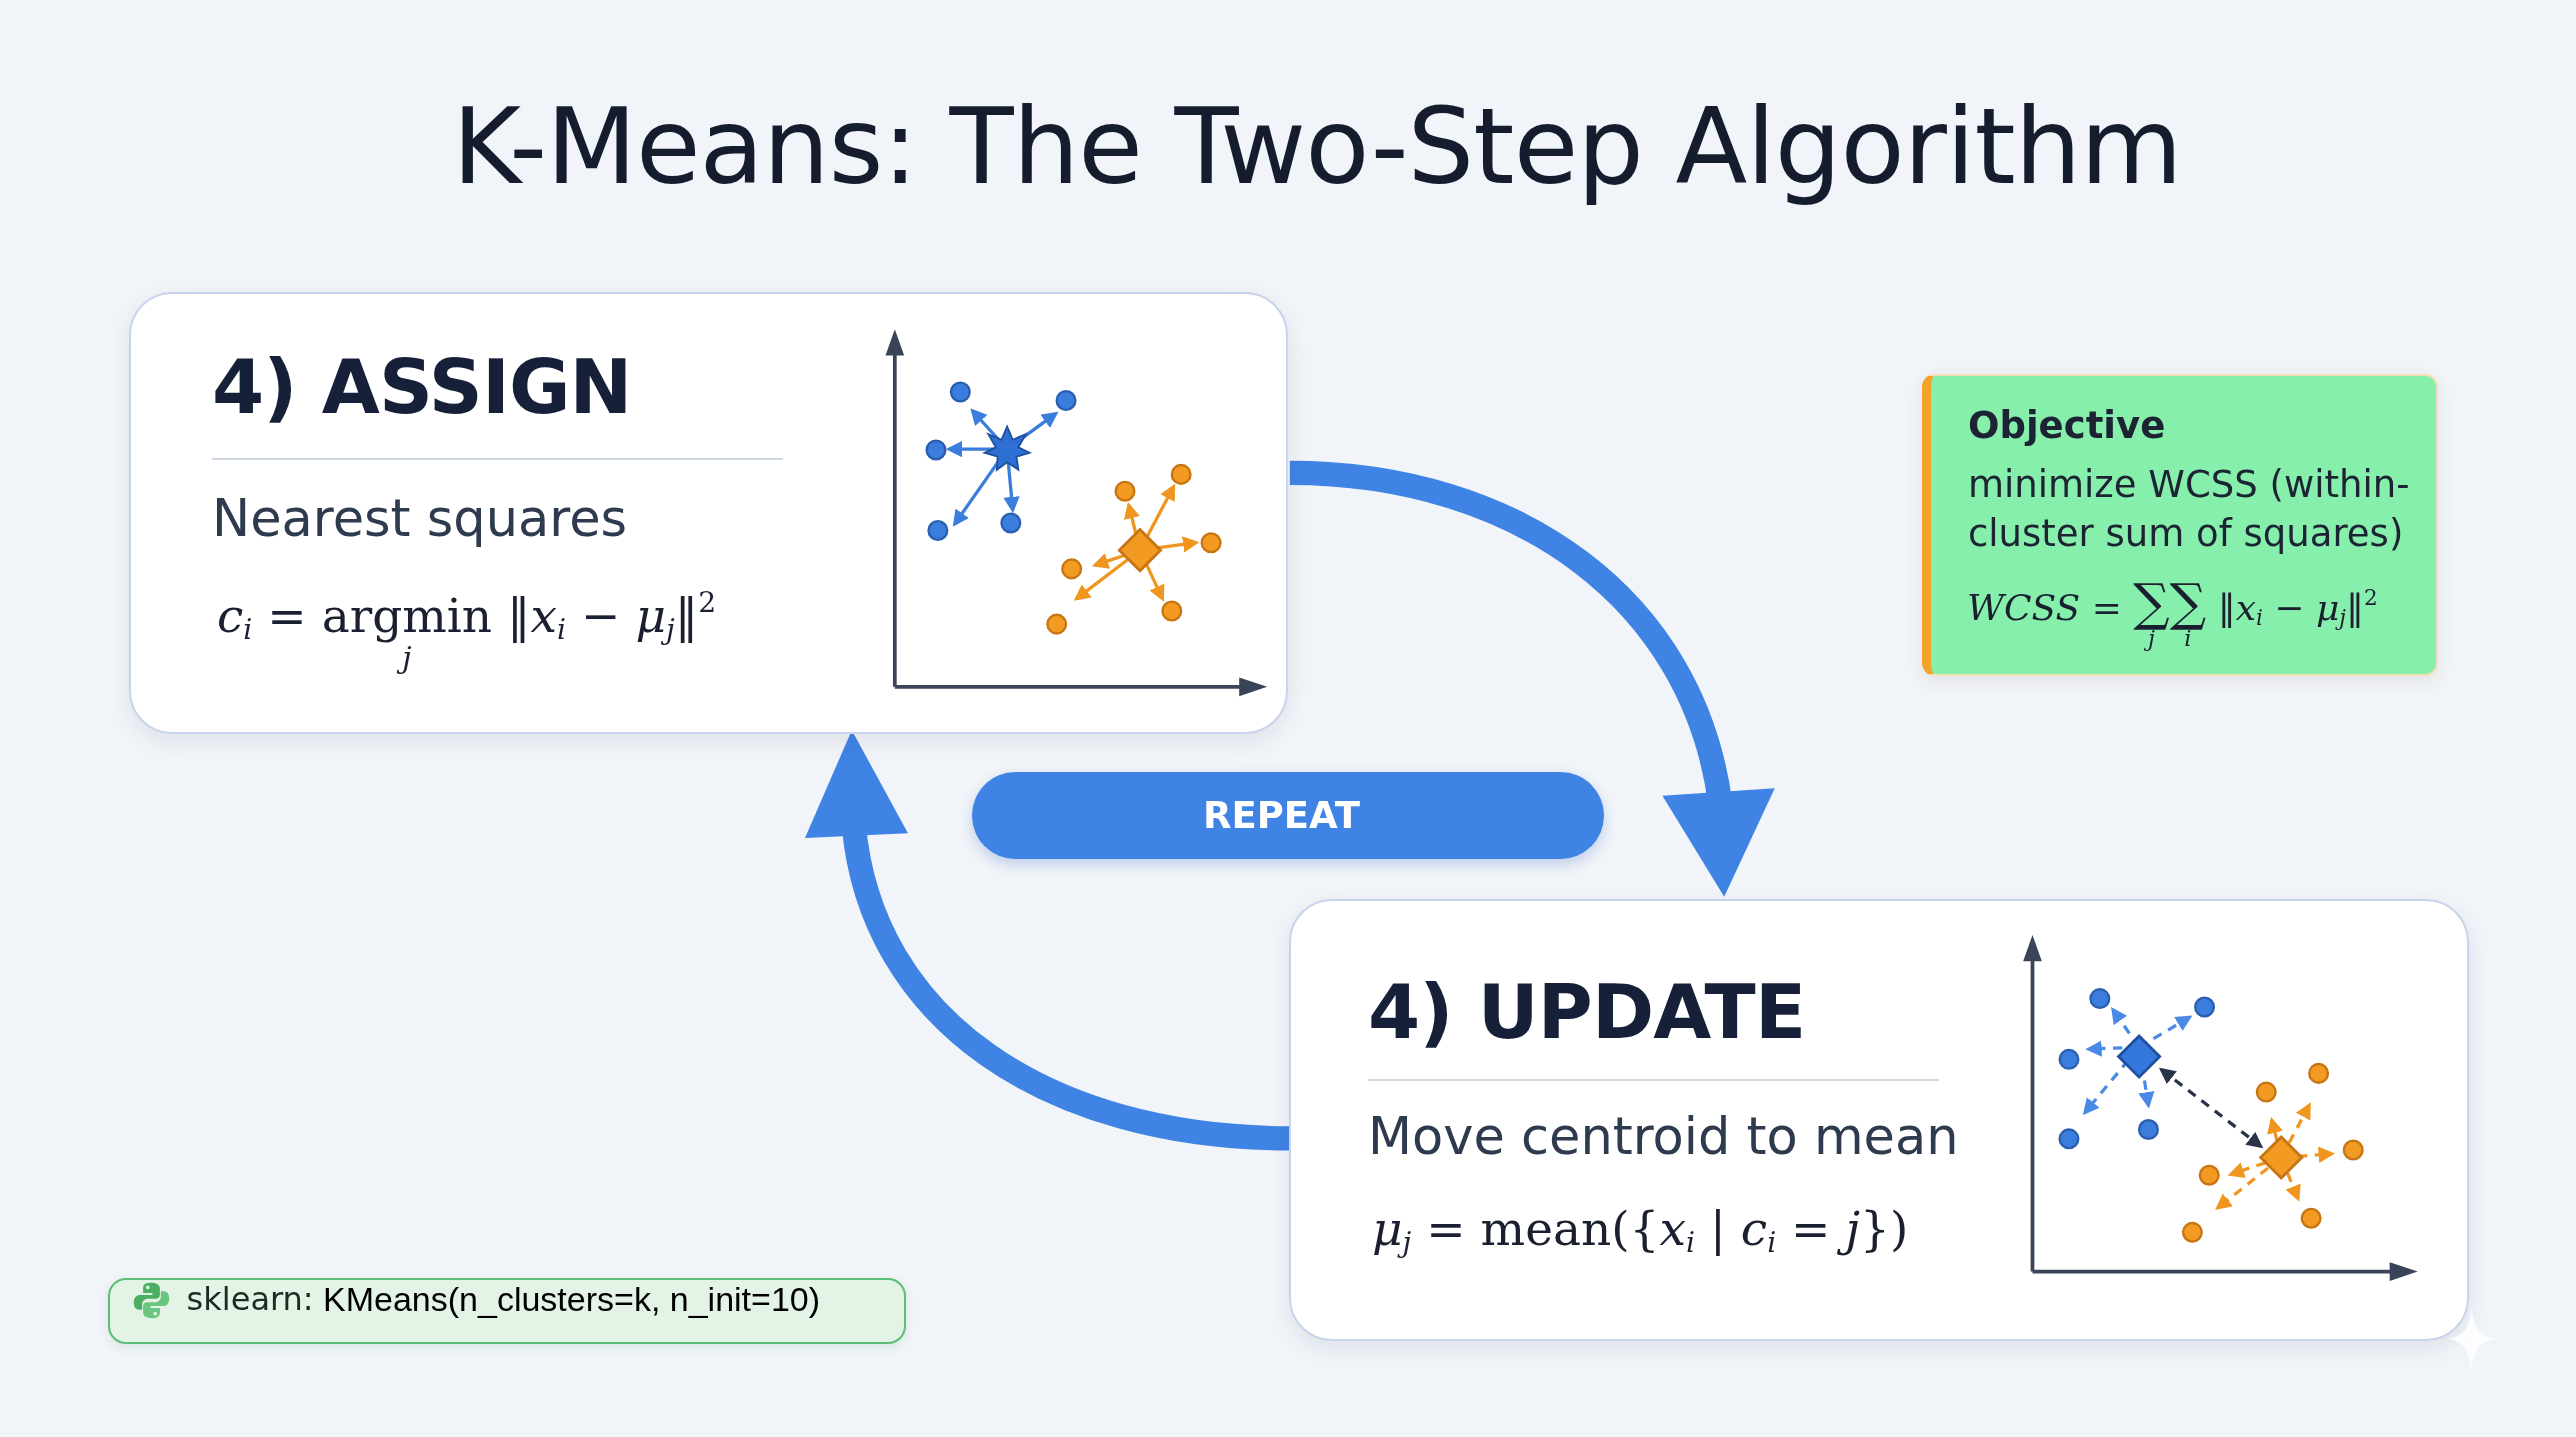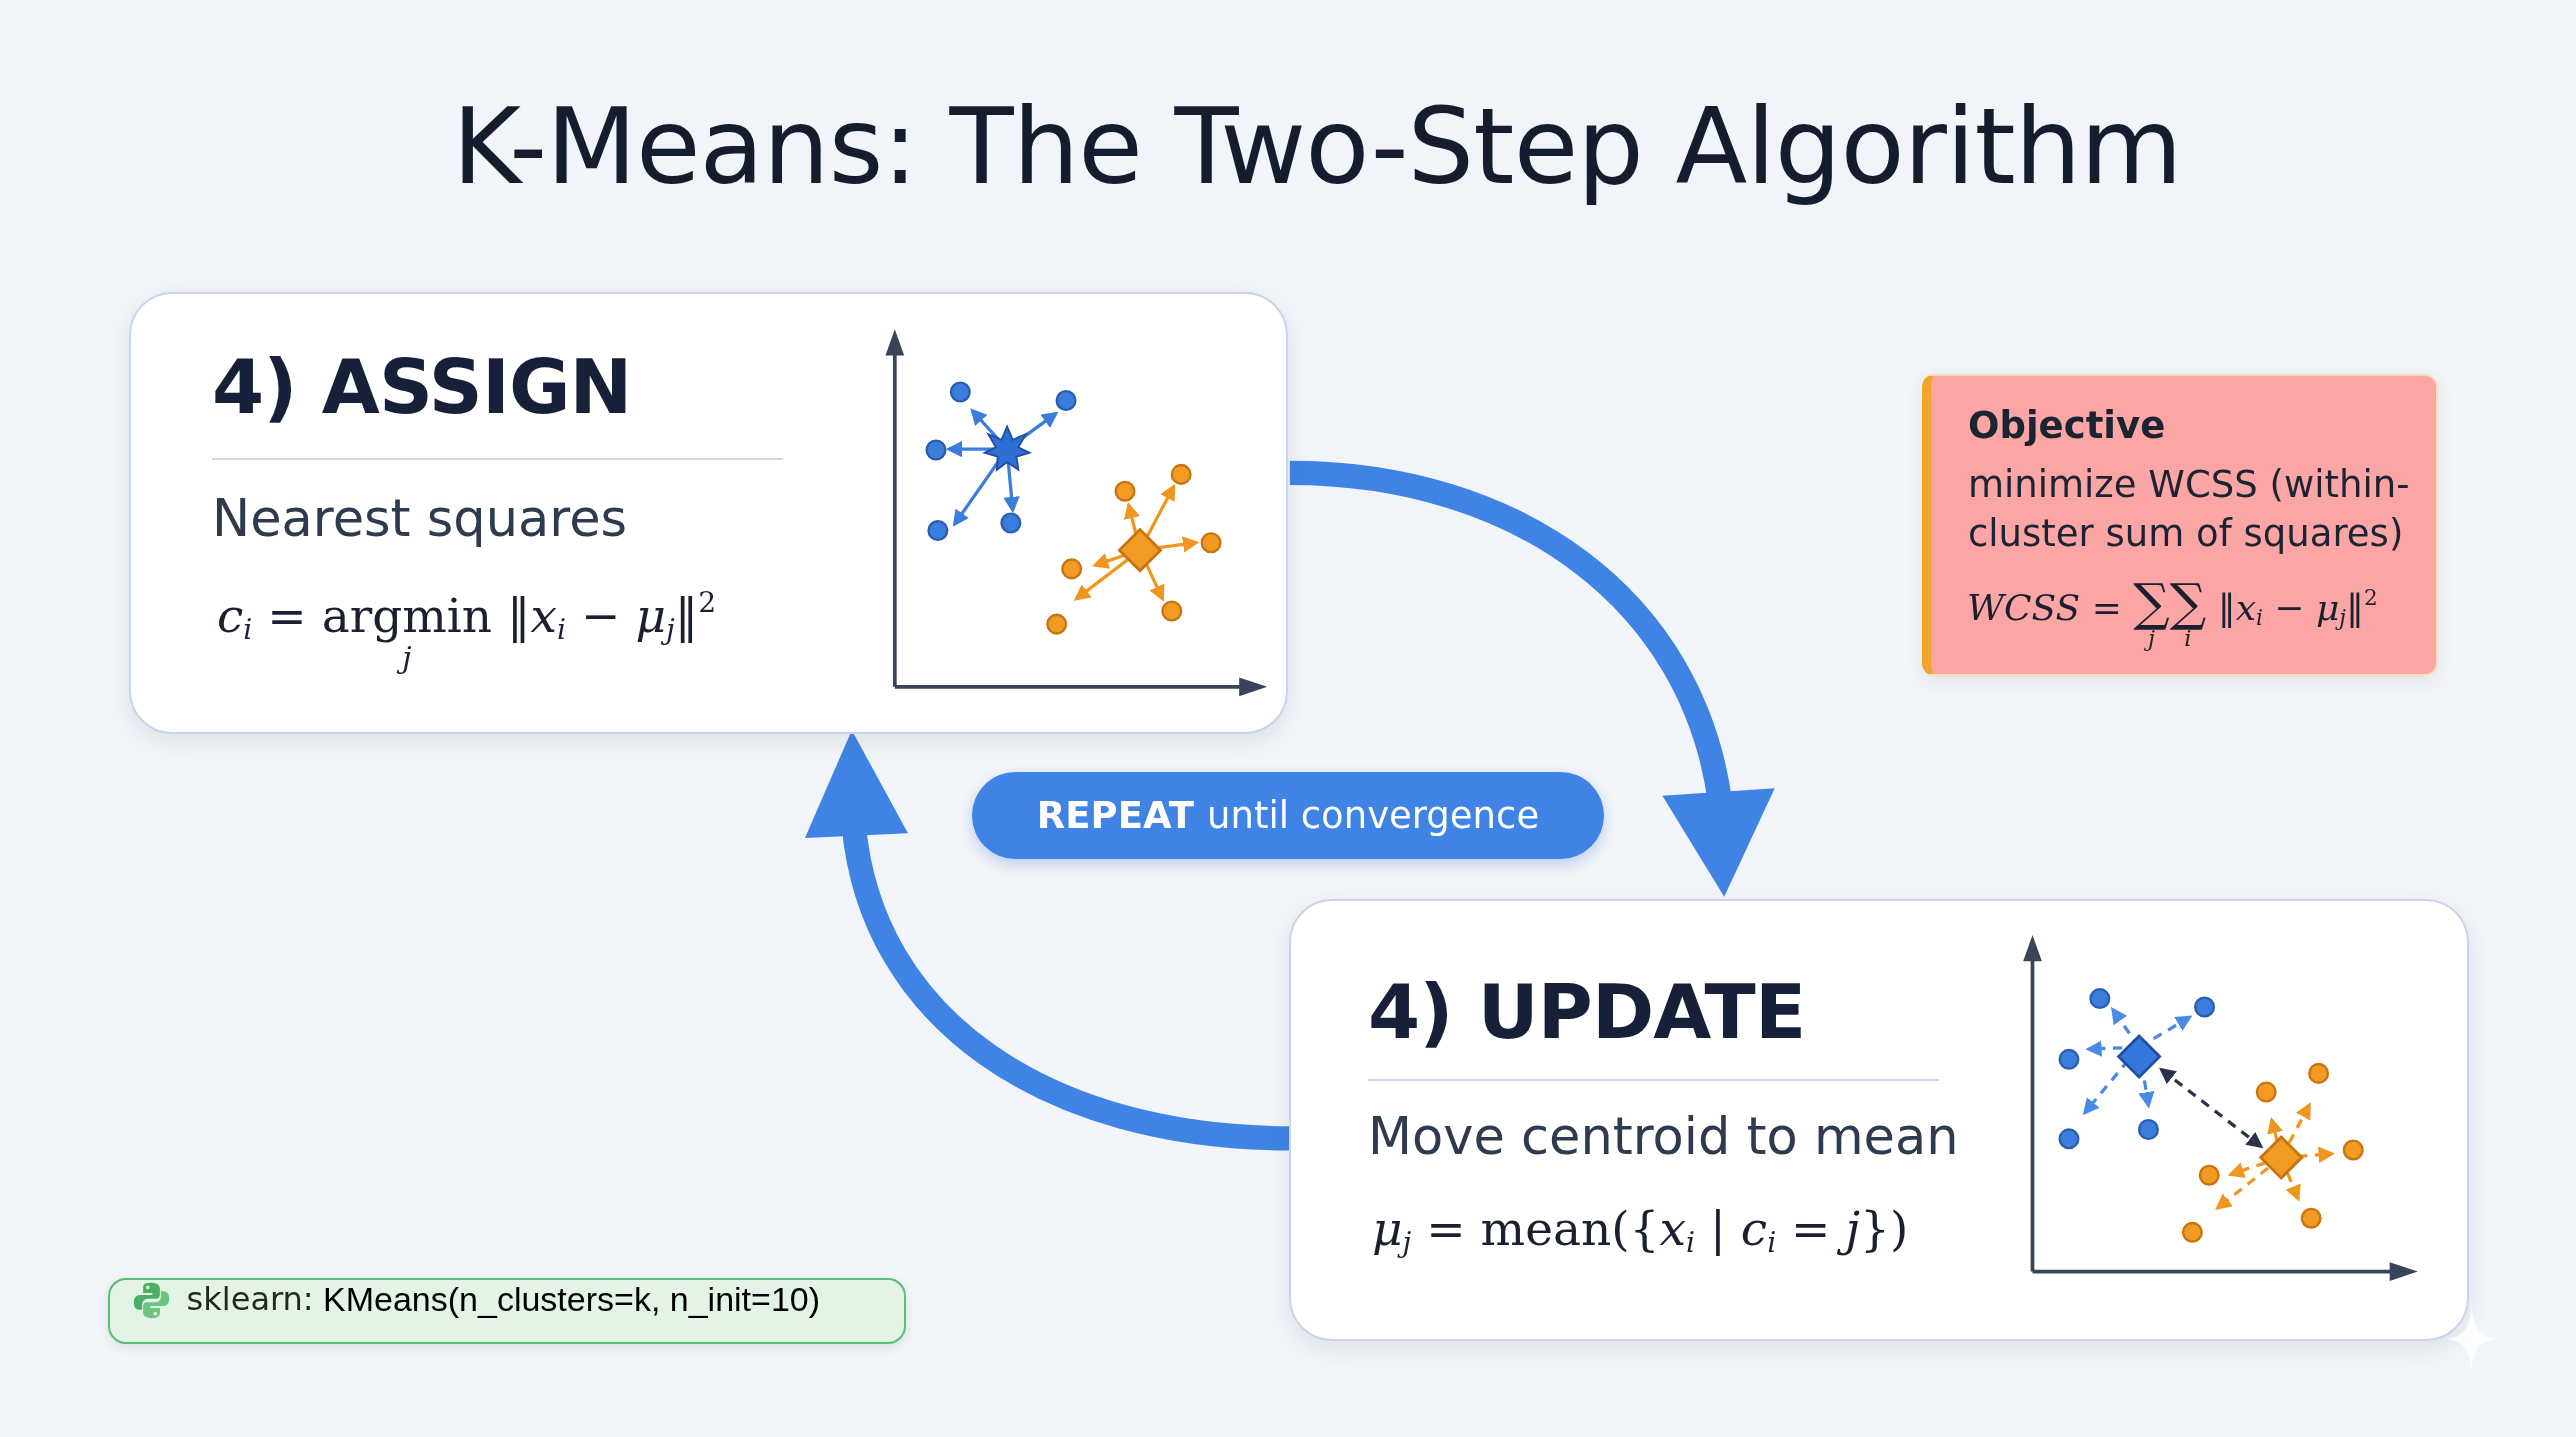--- a/index.html
+++ b/index.html
@@ -23,21 +23,21 @@
   .step-sub { font-size:51px; color:#2e3a4e; }
   .math {
     font-family:"DejaVu Serif", "Liberation Serif", serif;
     color:#1a2030; font-size:47px; white-space:nowrap;
   }
   .math i { font-style:italic; }
   .sub { font-size:0.6em; vertical-align:-0.25em; font-style:italic; }
   .sup { font-size:0.6em; vertical-align:0.7em; }
   #objective {
     left:1922px; top:374px; width:505px; height:298px;
-    background:#fca5a5; border:2.8px solid #f6dfb7; border-left:9.4px solid #f2a42a;
+    background:#86efac; border:2.8px solid #f6dfb7; border-left:9.4px solid #f2a42a;
     border-radius:13px; box-shadow:0 5.6px 17px rgba(120,100,60,0.10);
   }
   #objective .obj-head { position:absolute; left:37px; top:28px; font-size:37px; font-weight:bold; color:#1c2333; }
   #objective .obj-body { position:absolute; left:37px; top:84px; width:449px; font-size:37px; line-height:49px; color:#1c2333; }
   #repeat-pill {
     left:972px; top:772px; width:632px; height:87px; border-radius:44px;
     background:#3f83e4; color:#ffffff; display:flex; align-items:center; justify-content:center;
     font-size:37px; box-shadow:0 5.6px 13px rgba(40,100,200,0.25);
   }
   #repeat-pill b { font-weight:bold; margin-right:13px; }
@@ -144,21 +144,20 @@
       <i class="abs" style="left:0; right:0; text-align:center; top:52px; font-size:22.5px;">i</i>
     </span>
     <span>‖</span><i>x</i><span class="sub">i</span>
     <span>−</span>
     <i>μ</i><span class="sub">j</span><span>‖</span><span class="sup">2</span>
   </div>
 </div>
 
 <div id="repeat-pill" class="abs">
   <b>REPEAT</b>
-  <span>until convergence</span>
 </div>
 
 <div class="abs card" style="left:1289px; top:899px; width:1176px; height:438px;">
   <div class="abs step-title" style="left:77px; top:67px;">4) UPDATE</div>
   <div class="abs divider" style="left:77px; top:178px; width:571px;"></div>
   <div class="abs step-sub" style="left:77px; top:206px;">Move centroid to mean</div>
   <div class="abs math" style="left:81px; top:300px;">
     <i>μ</i><span class="sub">j</span>
     <span>=</span>
     <span>mean</span><span>({</span><i>x</i><span class="sub">i</span>

